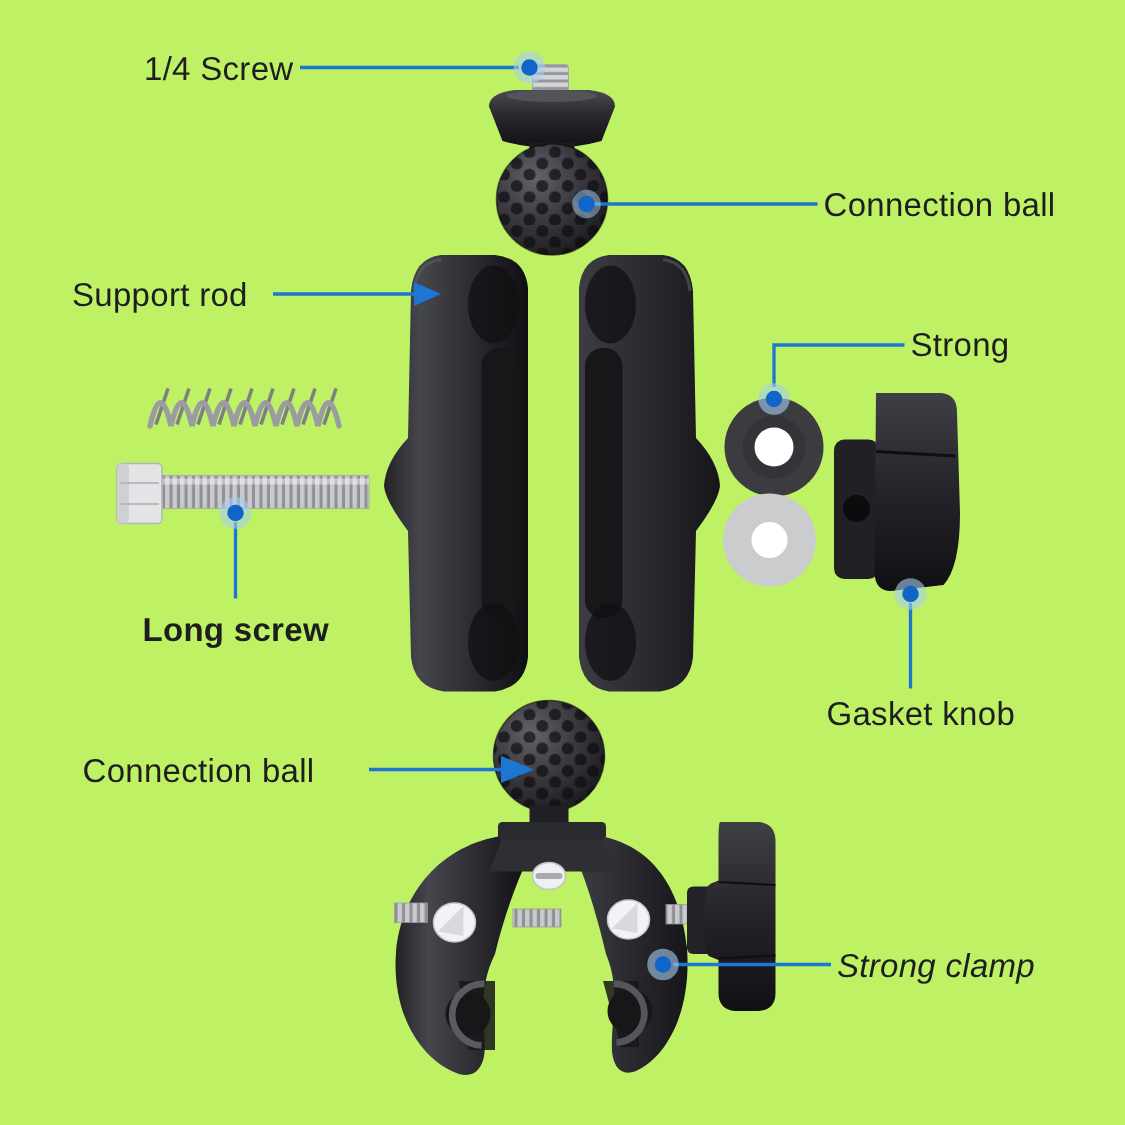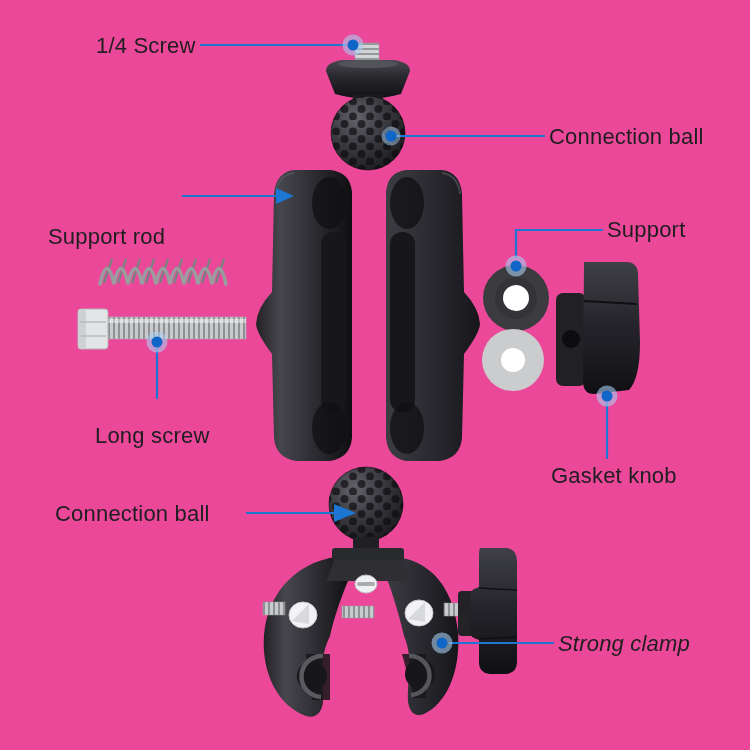--- a/index.html
+++ b/index.html
@@ -1,29 +1,29 @@
 <!DOCTYPE html>
 <html><head>
 <meta charset="utf-8">
 <style>
   html,body{margin:0;padding:0;background:#ffffff;}
   .canvas{
-    position:relative;width:750px;height:750px;background:#ec4899;
+    position:relative;width:750px;height:750px;background:#bef264;
     font-family:"Liberation Sans",sans-serif;overflow:hidden;
   }
   .canvas svg{position:absolute;left:0;top:0;}
   .label{
     position:absolute;font-size:22px;line-height:26px;color:#1e1e20;
     white-space:nowrap;letter-spacing:.2px;
   }
   .lab-quarter-screw{left:96px;top:33px;}
   .lab-connection-ball-top{left:549px;top:124px;}
-  .lab-support-rod{left:48px;top:184px;margin-top:40px;}
+  .lab-support-rod{left:48px;top:184px;}
   .lab-gasket{left:607px;top:217px;}
-  .lab-long-screw{left:95px;top:423px;}
+  .lab-long-screw{left:95px;top:407px;font-weight:bold;}
   .lab-locking-knob{left:551px;top:463px;}
   .lab-connection-ball-bottom{left:55px;top:501px;}
   .lab-strong-clamp{left:558px;top:631px;font-style:italic;}
 </style>
 </head>
 <body>
 
 <div class="canvas">
 
 <svg width="750" height="750" viewBox="0 0 750 750">
@@ -204,19 +204,19 @@
   <g>
     <path d="M449,643 L554,643" stroke="#1c76d2" stroke-width="2.2"></path>
     <circle cx="442" cy="643" r="10.5" fill="#a9cdf0" opacity="0.6"></circle>
     <circle cx="442" cy="643" r="5.5" fill="#1065c9"></circle>
   </g>
 </svg>
 
 <div class="label lab-quarter-screw">1/4 Screw</div>
 <div class="label lab-connection-ball-top">Connection ball</div>
 <div class="label lab-support-rod">Support rod</div>
-<div class="label lab-gasket">Support</div>
+<div class="label lab-gasket">Strong</div>
 <div class="label lab-long-screw">Long screw</div>
 <div class="label lab-locking-knob">Gasket knob</div>
 <div class="label lab-connection-ball-bottom">Connection ball</div>
 <div class="label lab-strong-clamp">Strong clamp</div>
 
 </div>
 
 </body></html>

